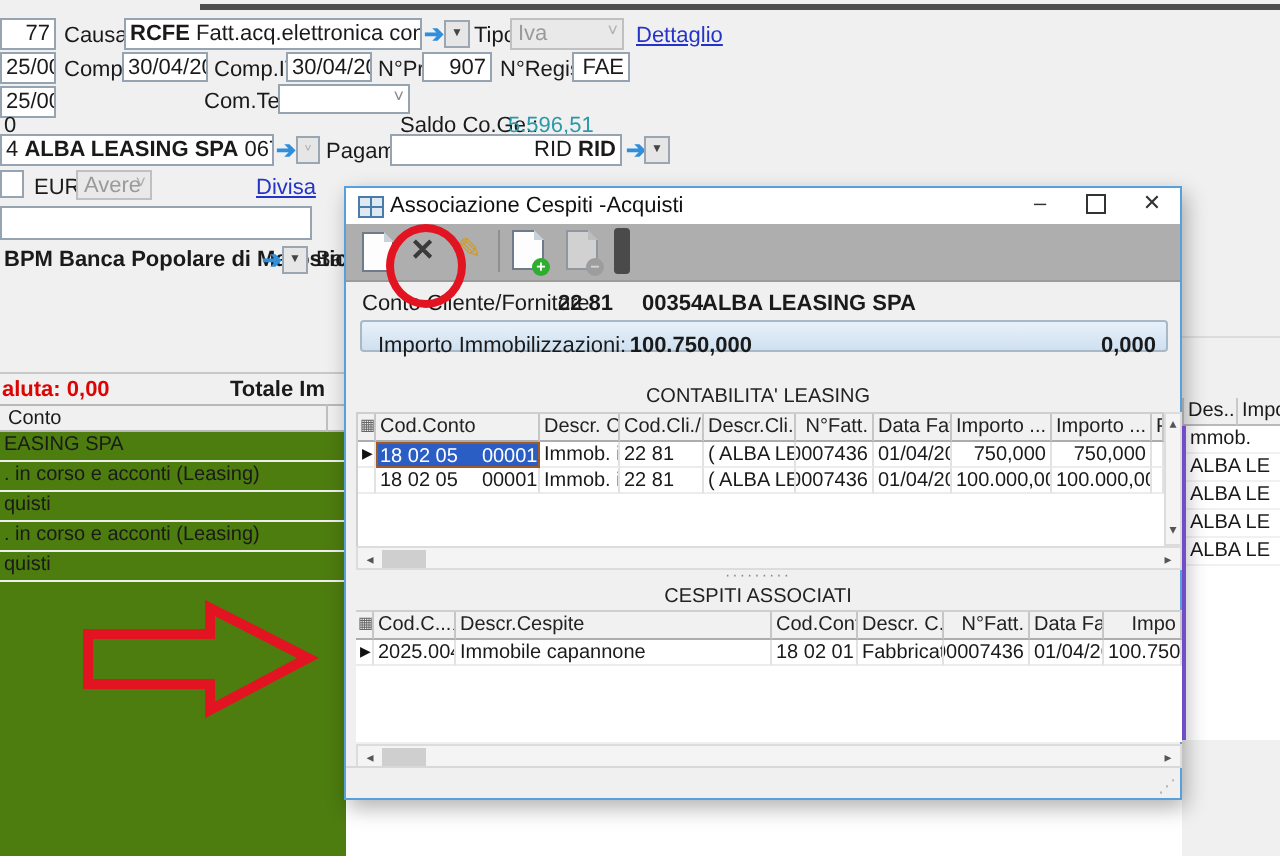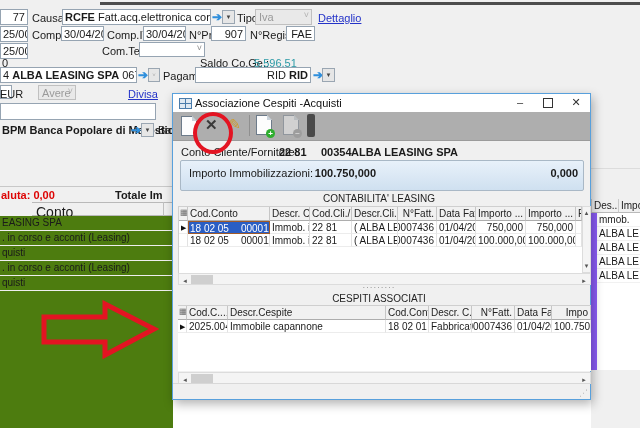--- a/index.html
+++ b/index.html
@@ -14,21 +14,21 @@
   .chev{position:absolute;right:2px;top:0;color:#b0b0b0;font-size:9px;}
   .link{color:#2433c8;text-decoration:underline;white-space:nowrap;cursor:pointer;}
   .bluearrow{color:#2f8fdc;font-size:12px;font-weight:bold;line-height:12px;}
   .ddbtn{background:#e6e6e6;border:1px solid #9aa6b2;box-sizing:border-box;text-align:center;
        font-size:6px;color:#444;line-height:12px;cursor:pointer;}
   .teal{color:#2b9aa6;}
   .red{color:#dd0404;font-weight:bold;}
   .bold{font-weight:bold;}
   
   .lt-head{background:#f0f0f0;border-top:1px solid #b9b9b9;border-bottom:1px solid #b9b9b9;
-       font-size:14px;padding:1px 4px;box-sizing:border-box;margin-left:32px;}
+       font-size:10px;padding:1px 4px;box-sizing:border-box;}
   .lt-body{background:#4d7c0f;border-right:6px solid #ef4444;}
   .lt-row{height:14px;line-height:14px;border-bottom:1px solid #eee;padding:0 2px;
        font-size:10px;white-space:nowrap;overflow:hidden;}
   
   .dialog{background:#f0f0f0;border:1px solid #58a0dc;box-sizing:border-box;
        box-shadow:2px 4px 10px rgba(0,0,0,.3);}
   .titlebar{position:absolute;left:0;top:0;right:0;height:18px;background:#fff;}
   .title-txt{position:absolute;left:22px;top:3px;font-size:11px;color:#111;white-space:nowrap;}
   .winctl{position:absolute;top:0;width:22px;height:18px;text-align:center;line-height:17px;
        font-size:11px;color:#333;cursor:pointer;}
@@ -111,21 +111,21 @@
 
   <div class="box abs" style="left:0;top:67px;width:137px;height:16px;"><span>4 </span><span class="bold">ALBA LEASING SPA</span><span> 06707270960 MILA</span></div>
   <div class="bluearrow abs" style="left:138px;top:69px;">➔</div>
   <div class="ddbtn abs" style="left:148px;top:68px;width:12px;height:14px;color:#aaa;"><span>˅</span></div>
   <div class="lbl abs" style="left:163px;top:70px;">Pagam.</div>
   <div class="box abs" style="left:195px;top:67px;width:116px;height:16px;"><span>RID </span><span class="bold">RID</span></div>
   <div class="bluearrow abs" style="left:313px;top:69px;">➔</div>
   <div class="ddbtn abs" style="left:322px;top:68px;width:13px;height:14px;"><span>▼</span></div>
 
   <div class="box abs" style="left:0;top:85px;width:12px;height:14px;"></div>
-  <div class="lbl abs" style="left:0;top:88px;">EUR</div>
+  <div class="lbl abs" style="left:17px;top:88px;">EUR</div>
   <div class="combo-dis abs" style="left:38px;top:85px;width:38px;height:15px;"><span>Avere</span><span class="chev">˅</span></div>
   <div class="link abs" style="left:80px;top:88px;margin-left:48px;">Divisa</div>
 
   <div class="box abs" style="left:0;top:103px;width:156px;height:17px;"></div>
 
   <div class="lbl bold abs" style="left:2px;top:124px;">BPM Banca Popolare di Marostica</div>
   <div class="bluearrow abs" style="left:131px;top:124px;">➔</div>
   <div class="ddbtn abs" style="left:141px;top:123px;width:13px;height:14px;"><span>▼</span></div>
   <div class="lbl abs" style="left:158px;top:124px;">Ba</div>
 
@@ -141,21 +141,21 @@
     <div class="lt-row">quisti</div>
     <div class="lt-row">. in corso e acconti (Leasing)</div>
     <div class="lt-row">quisti</div>
   </div>
 
   <div class="abs" style="left:591px;top:168px;width:49px;height:1px;background:#dcdcdc;"></div>
   <div class="abs" style="left:591px;top:199px;width:49px;height:14px;display:flex;">
     <div class="rt-head" style="width:27px;">Des...</div>
     <div class="rt-head" style="width:22px;">Impor</div>
   </div>
-  <div class="abs" style="left:591px;top:213px;width:49px;height:157px;background:#fff;border-left:6px solid #8b5cf6;box-sizing:border-box;">
+  <div class="abs" style="left:591px;top:213px;width:49px;height:157px;background:#fff;border-left:2px solid #8b5cf6;box-sizing:border-box;">
     <div class="rt-row">mmob.</div>
     <div class="rt-row">ALBA LE</div>
     <div class="rt-row">ALBA LE</div>
     <div class="rt-row">ALBA LE</div>
     <div class="rt-row">ALBA LE</div>
   </div>
 
   <div class="abs" style="left:173px;top:400px;width:418px;height:28px;background:#fff;"></div>
 
   <div class="dialog abs" style="left:172px;top:93px;width:419px;height:307px;">
@@ -188,21 +188,21 @@
           <span class="badge" style="background:#8a8a8a;">−</span>
         </div>
       <div class="abs" style="left:134px;top:2px;width:8px;height:23px;background:#4a4a4a;border-radius:2px;"></div>
     </div>
 
     <div class="abs" style="left:8px;top:52px;">Conto Cliente/Fornitore:</div>
     <div class="abs bold" style="left:106px;top:52px;">22 81</div>
     <div class="abs bold" style="left:148px;top:52px;">00354</div>
     <div class="abs bold" style="left:178px;top:52px;">ALBA LEASING SPA</div>
 
-    <div class="panel-blue abs" style="left:7px;top:66px;width:404px;height:31px;">
+    <div class="panel-blue abs" style="left:7px;top:66px;width:404px;height:16px;">
       <div class="abs" style="left:8px;top:6px;">Importo Immobilizzazioni:</div>
       <div class="abs bold" style="left:90px;top:6px;width:105px;text-align:right;">100.750,000</div>
       <div class="abs bold" style="left:327px;top:6px;width:70px;text-align:right;">0,000</div>
     </div>
 
     <div class="sect-title abs" style="left:0;top:99px;width:412px;">CONTABILITA' LEASING</div>
 
     <div class="grid g1 abs" style="left:5px;top:112px;width:403px;height:66px;align-content:start;border:1px solid #cfcfcf;border-right:none;box-sizing:content-box;">
       <div class="gh" style="padding:1px 0 0 1px;font-size:8px;color:#666;">▦</div>
       <div class="gh">Cod.Conto</div>

